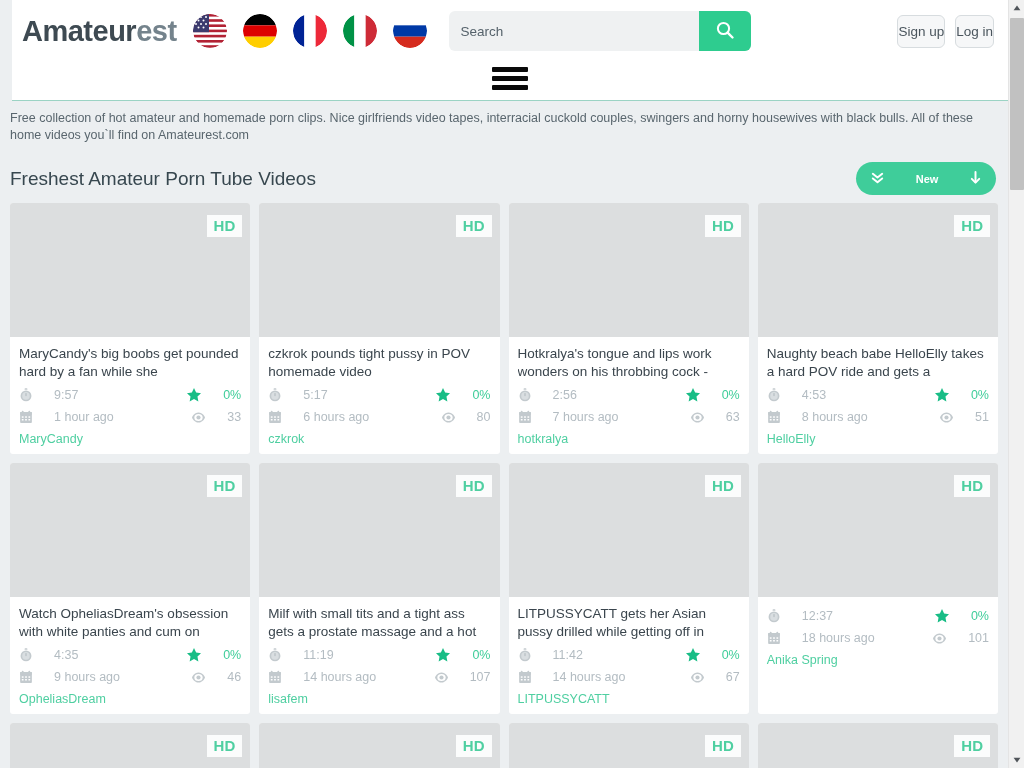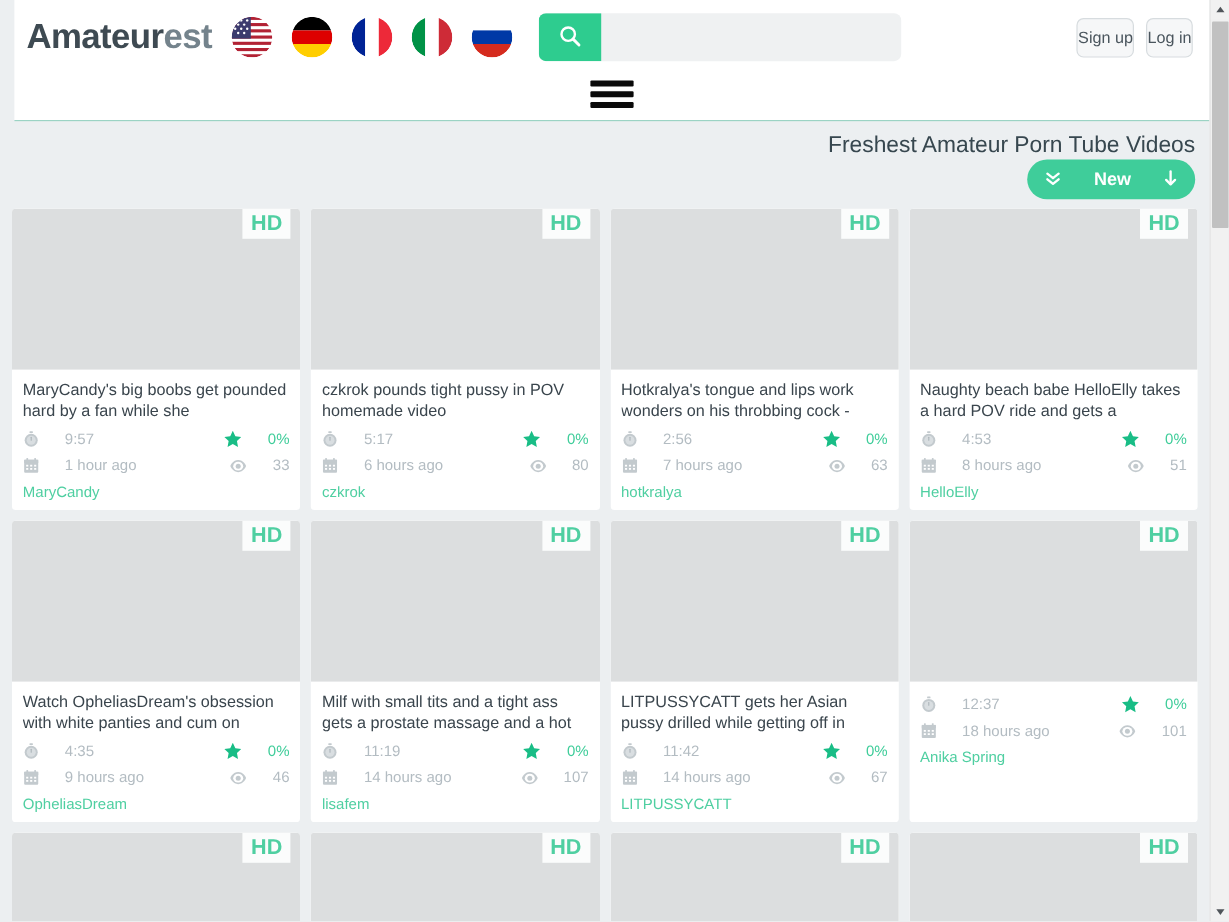--- a/index.html
+++ b/index.html
@@ -157,45 +157,44 @@
     background: #eceff1;
     font-size: 12.5px;
     line-height: 17px;
     color: #59666e;
     padding: 9px 16px 8px 10px;
   }
 
   
   .section-head {
     display: flex;
-    align-items: flex-end;
+    align-items: center;
     justify-content: space-between;
     padding: 10px 12px 8px 10px;
-    flex-direction: column;
   }
   .section-title {
     font-size: 19px;
     color: #37474f;
     font-weight: normal;
   }
   .sort-btn {
     background: #3fcd9a;
     border: none;
     border-radius: 20px;
     width: 140px;
     height: 33px;
     display: flex;
     align-items: center;
     justify-content: space-between;
     padding: 0 14px;
     cursor: pointer;
   }
   .sort-label {
     color: #ffffff;
-    font-size: 15px;
+    font-size: 11px;
     font-weight: bold;
     font-family: "Liberation Sans", sans-serif;
   }
 
   
   .grid {
     display: grid;
     grid-template-columns: repeat(4, 1fr);
     gap: 9px;
     padding: 0 10px;
@@ -211,25 +210,25 @@
   }
 
   .thumb {
     position: relative;
     background: #dcdedf;
     height: 134px;
     width: 100%;
   }
   .hd-badge {
     position: absolute;
-    top: 0;
+    top: 12px;
     right: 8px;
     background: #fbfcfc;
     color: #4fcfa1;
-    font-size: 18px;
+    font-size: 15px;
     font-weight: bold;
     padding: 3px 7px 4px;
     line-height: 1;
   }
 
   .card-body {
     padding: 8px 9px 8px;
   }
 
   .card-title {
@@ -397,20 +396,21 @@
                 <g clip-path="url(#c5)">
                   <rect width="34" height="11.33" fill="#fff"></rect>
                   <rect y="11.33" width="34" height="11.34" fill="#0039a6"></rect>
                   <rect y="22.67" width="34" height="11.33" fill="#d52b1e"></rect>
                 </g>
               </svg>
           </span>
         </div>
 
         <div class="search-wrap">
+          <input class="search-input" type="text" placeholder="Search" value="" style="">
           <button class="search-btn">
             <span>
               <svg width="20" height="20" viewBox="0 0 20 20" fill="none">
                   <circle cx="8.5" cy="8.5" r="5.6" stroke="#ffffff" stroke-width="2"></circle>
                   <line x1="12.6" y1="12.6" x2="17.5" y2="17.5" stroke="#ffffff" stroke-width="2.4" stroke-linecap="round"></line>
                 </svg>
             </span>
           </button>
         </div>
 
@@ -422,20 +422,21 @@
 
       <div class="header-bottom">
         <div class="hamburger">
           <span></span>
           <span></span>
           <span></span>
         </div>
       </div>
     </div>
 
+    <div class="desc">Free collection of hot amateur and homemade porn clips. Nice girlfriends video tapes, interracial cuckold couples, swingers and horny housewives with black bulls. All of these home videos you`ll find on Amateurest.com</div>
 
     <div class="section-head">
       <h1 class="section-title">Freshest Amateur Porn Tube Videos</h1>
       <button class="sort-btn">
         <span>
           <svg width="15" height="15" viewBox="0 0 16 16" fill="none">
               <path d="M3 4 L8 8 L13 4" stroke="#fff" stroke-width="2.1" stroke-linecap="round" stroke-linejoin="round"></path>
               <path d="M3 9 L8 13 L13 9" stroke="#fff" stroke-width="2.1" stroke-linecap="round" stroke-linejoin="round"></path>
             </svg>
         </span>

